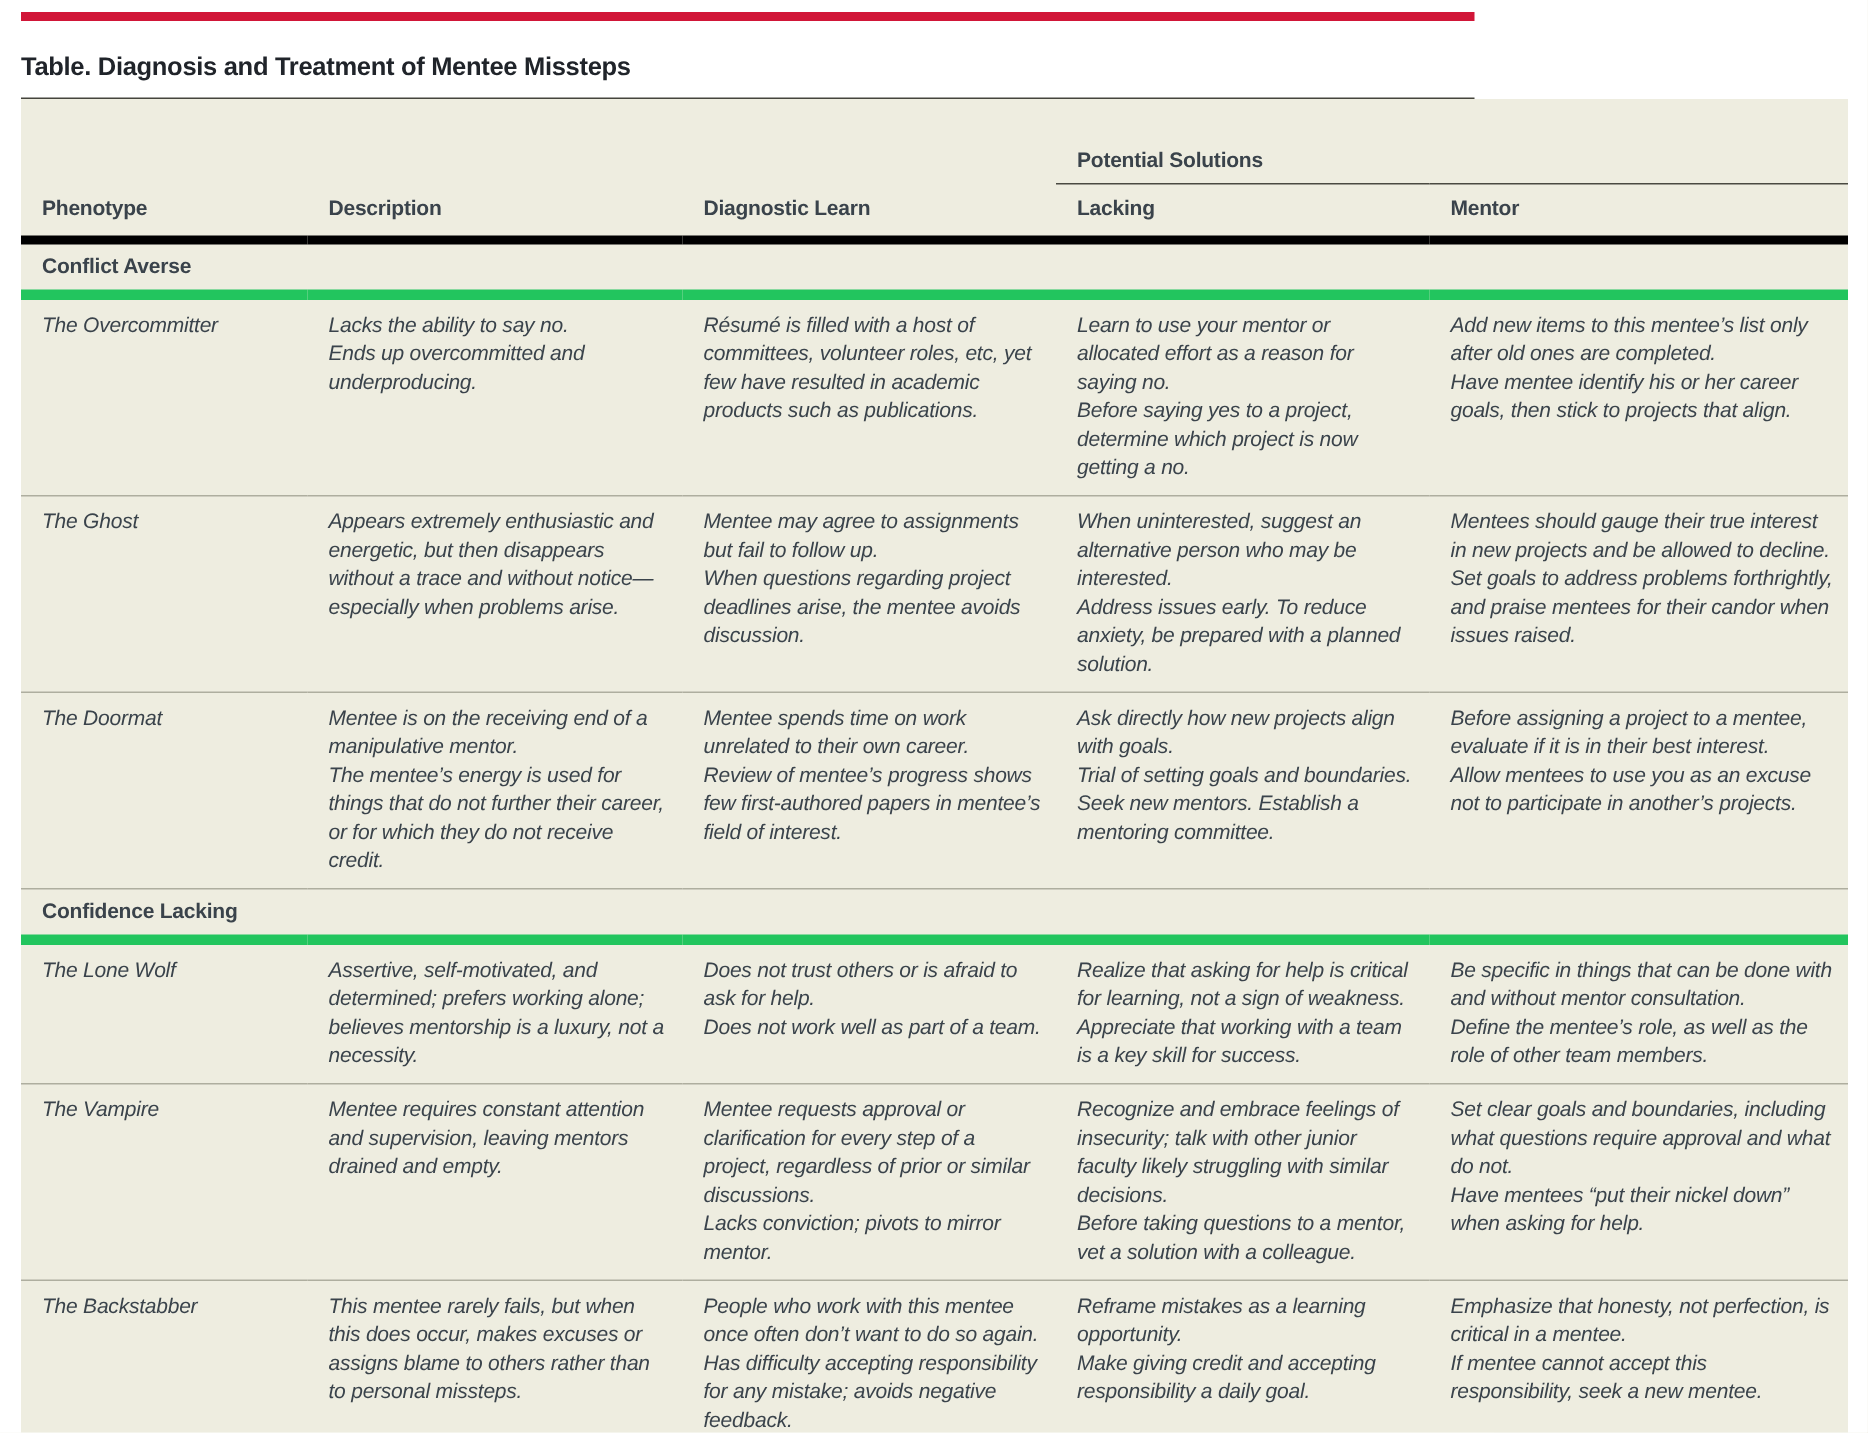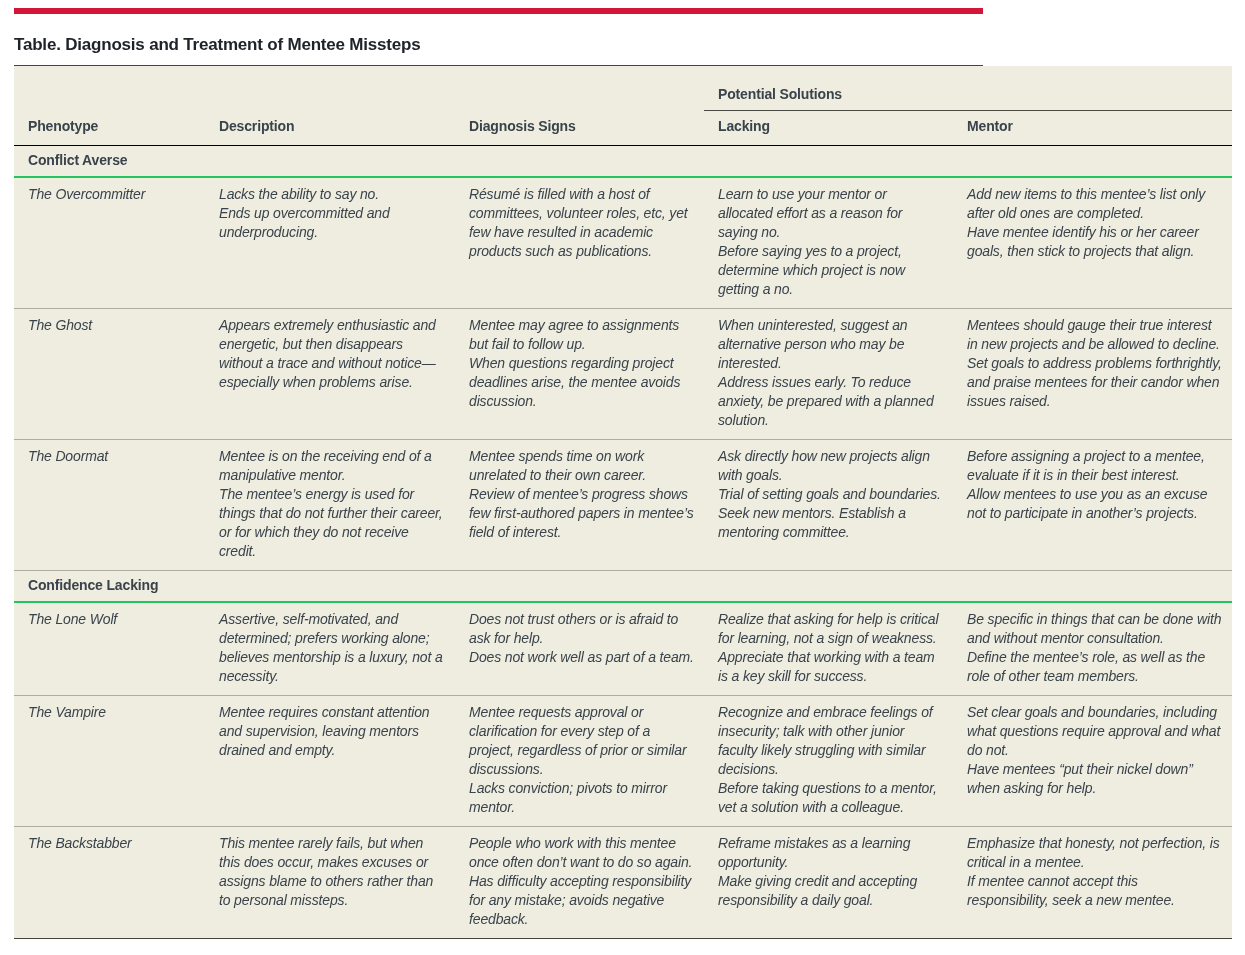--- a/index.html
+++ b/index.html
@@ -40,31 +40,31 @@
     letter-spacing: -0.15px;
     color: #3a434b;
     border-bottom: 1px solid #45453c;
   }
   table.missteps th, table.missteps td {
     text-align: left;
     vertical-align: top;
     padding: 7px 10px 9px 14px;
   }
   thead th { font-weight: 700; vertical-align: bottom; }
-  tr.solutions-row th { padding-top: 19px; padding-bottom: 6px; }
+  tr.solutions-row th { padding-top: 31px; padding-bottom: 6px; }
   tr.solutions-row th.solutions-span { border-bottom: 1px solid #4a4a42; }
   tr.main-header-row th {
     padding-top: 6px;
     padding-bottom: 9px;
-    border-bottom: 1px solid #000000;
+    border-bottom: 6px solid #000000;
   }
   tr.section-row td {
     font-weight: 700;
     padding: 5px 10px 6px 14px;
-    border-bottom: 2px solid #22c55e;
+    border-bottom: 7px solid #22c55e;
   }
   tbody tr.data-row td { border-bottom: 1px solid #aeae9f; }
   tbody tr.data-row:last-child td { border-bottom: none; }
   td p, th p { margin: 0; font-style: italic; }
 </style>
 </head>
 <body>
 
 <div class="page">
   <div class="accent-bar"></div>
@@ -79,21 +79,21 @@
       <col style="width:279px">
     </colgroup>
     <thead>
       <tr class="solutions-row">
         <th colspan="3"></th>
         <th colspan="2" class="solutions-span">Potential Solutions</th>
       </tr>
       <tr class="main-header-row">
         <th>Phenotype</th>
         <th>Description</th>
-        <th>Diagnosis Signs</th>
+        <th>Diagnostic Learn</th>
         <th>Lacking</th>
         <th>Mentor</th>
       </tr>
     </thead>
     <tbody>
       <tr class="section-row">
         <td colspan="5">Conflict Averse</td>
       </tr>
       <tr class="data-row">
         <td>

